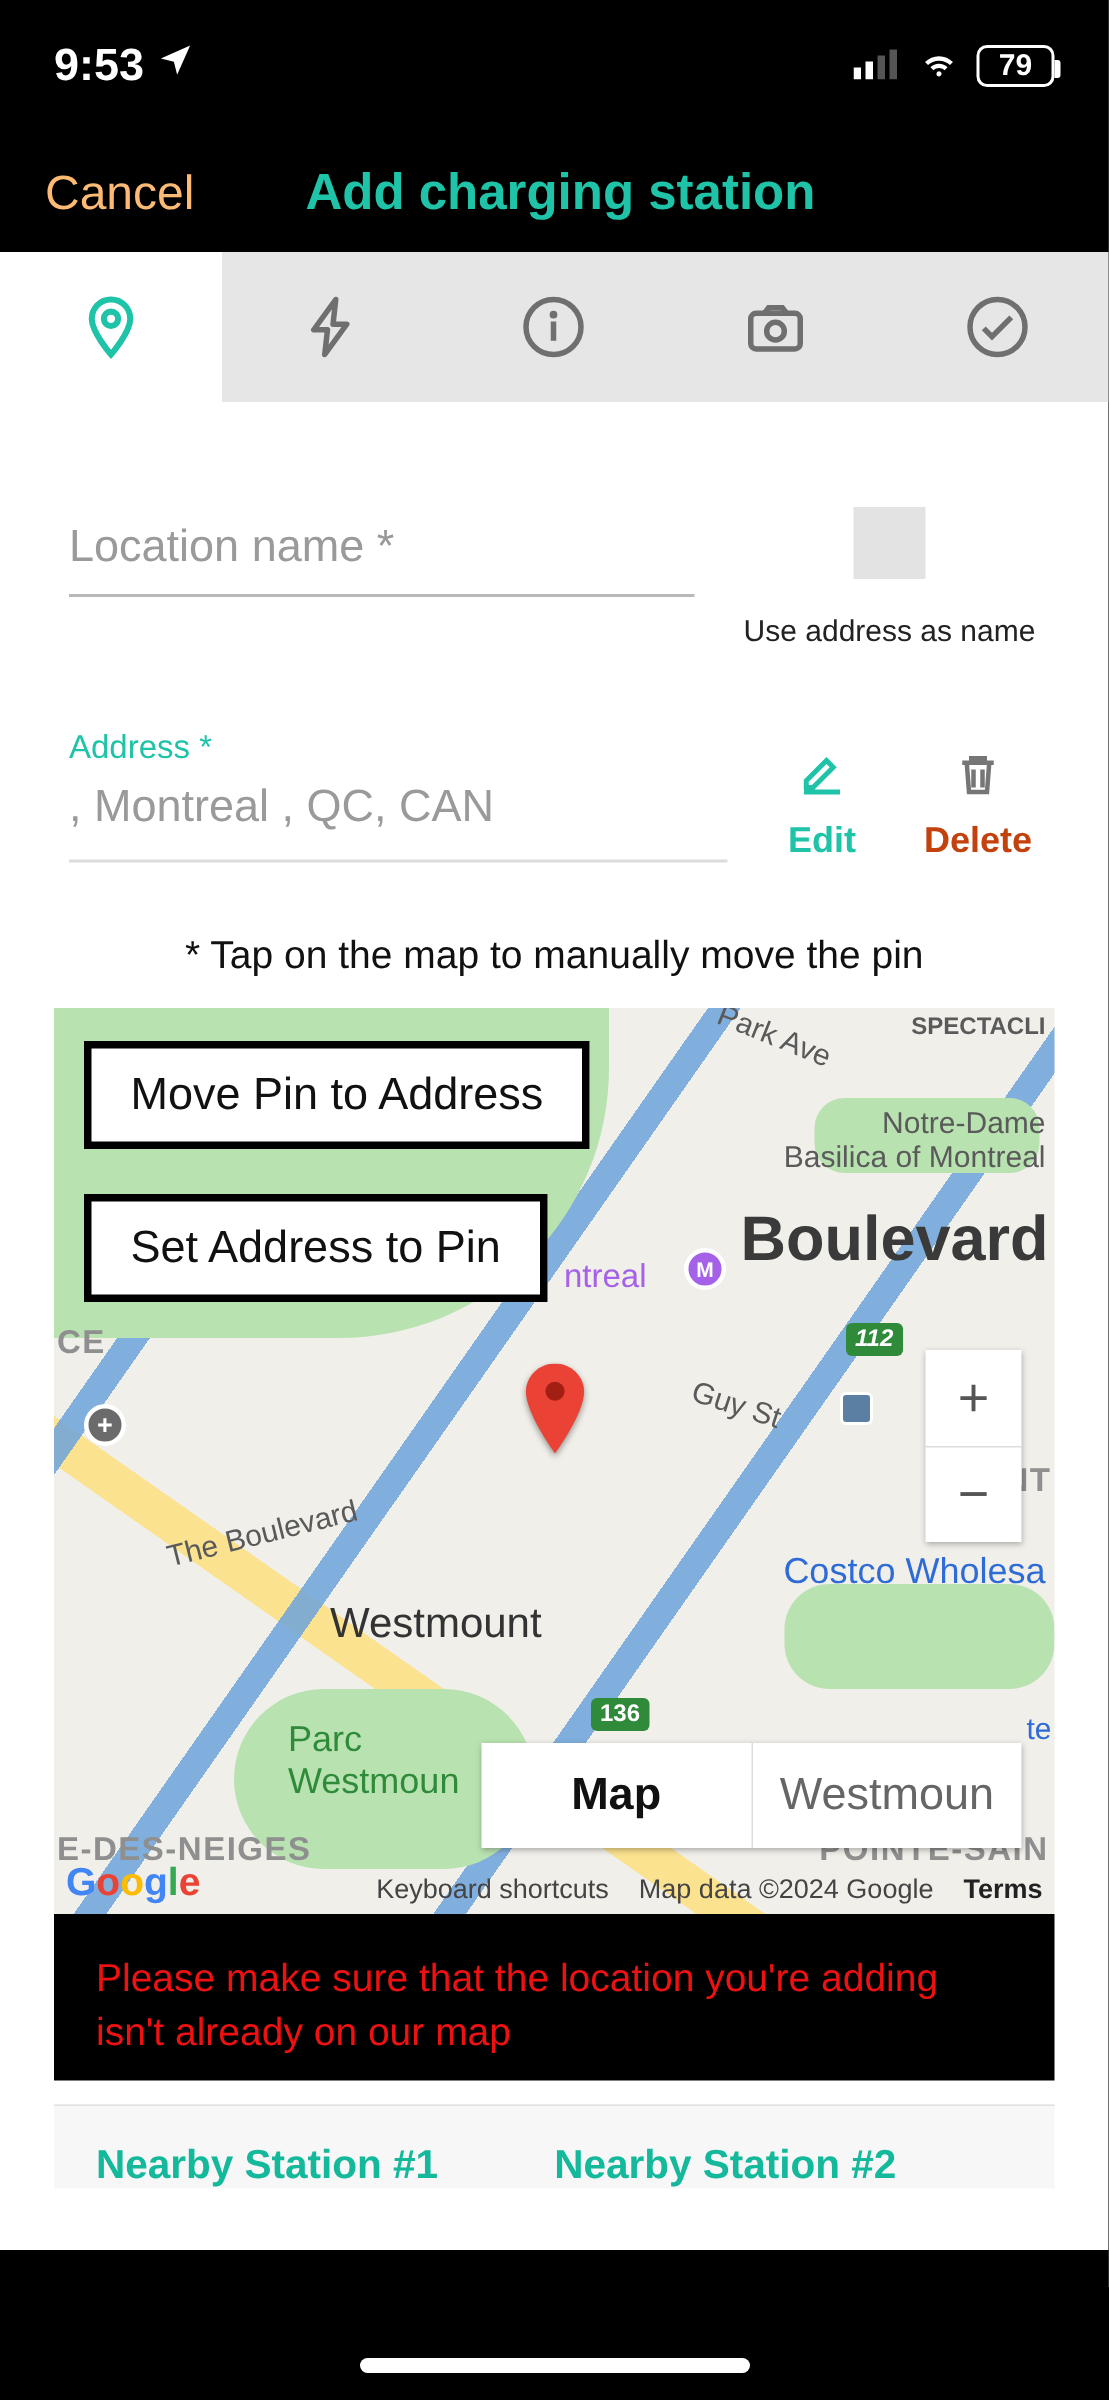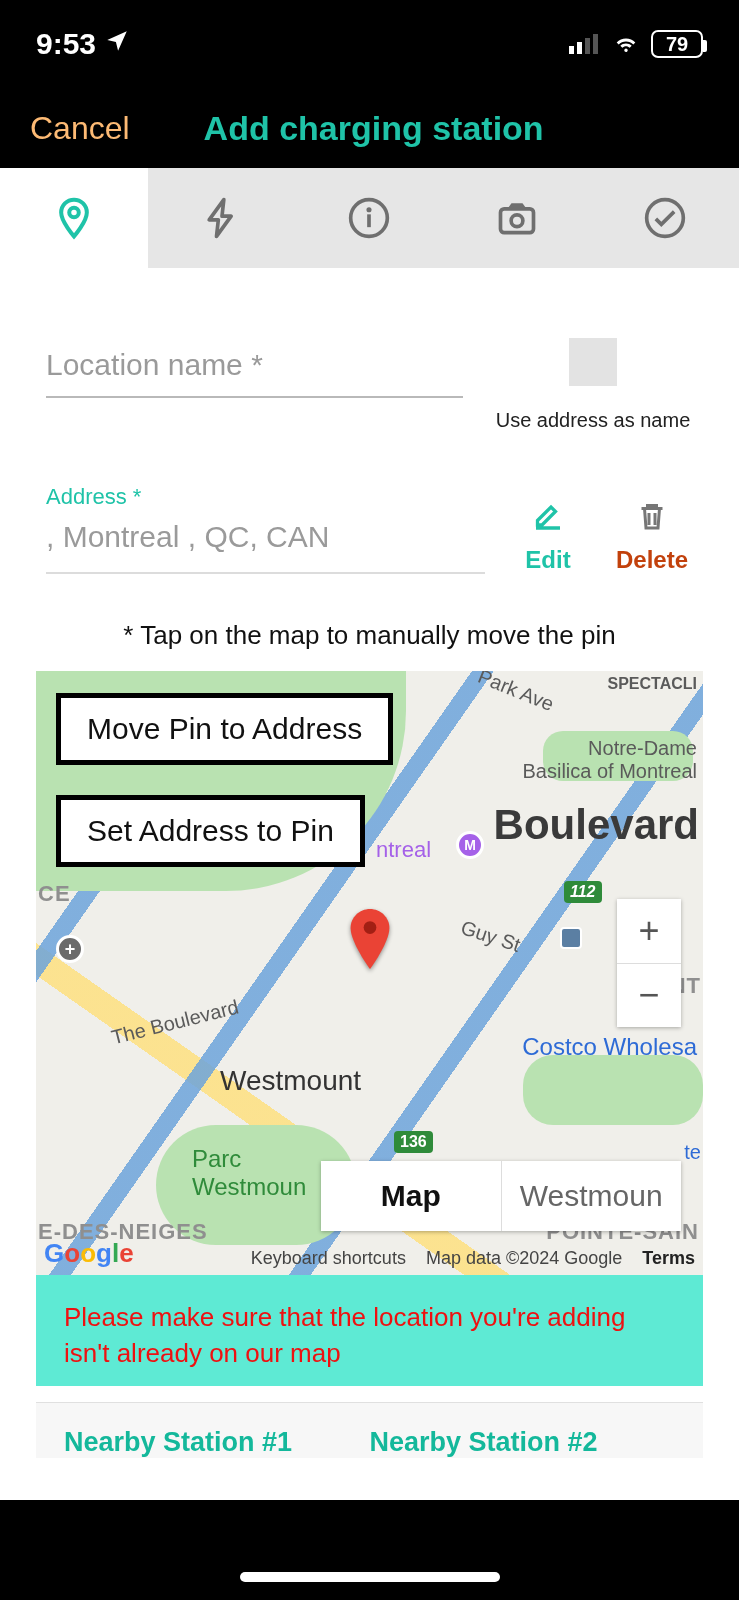--- a/index.html
+++ b/index.html
@@ -164,21 +164,21 @@
   .g-logo span:nth-child(5){color:#34A853}
   .g-logo span:nth-child(6){color:#EA4335}
 
   .map-footer{
     position:absolute; right:8px; bottom:6px; font-size:18px; color:#444;
     display:flex; gap:20px; align-items:center;
   }
   .map-footer .terms{ font-weight:700; color:#222;}
 
   
-  .below-map { margin: 0 36px; background:#5eead4; padding:24px 28px 14px 28px; }
+  .below-map { margin: 0 36px; background:#000000; padding:24px 28px 14px 28px; }
   .warn { color:#e11; font-size:26px; font-weight:500; line-height:1.4; }
 
   .nearby-row{
     margin:16px 36px; display:flex; border-top:1px solid #e0e0e0;
     background:#f7f7f7; padding:24px 28px 0 28px;
   }
   .nearby-row div{ flex:1; color:#14b89b; font-size:27px; font-weight:700; }
 
   
   .home-bar{

